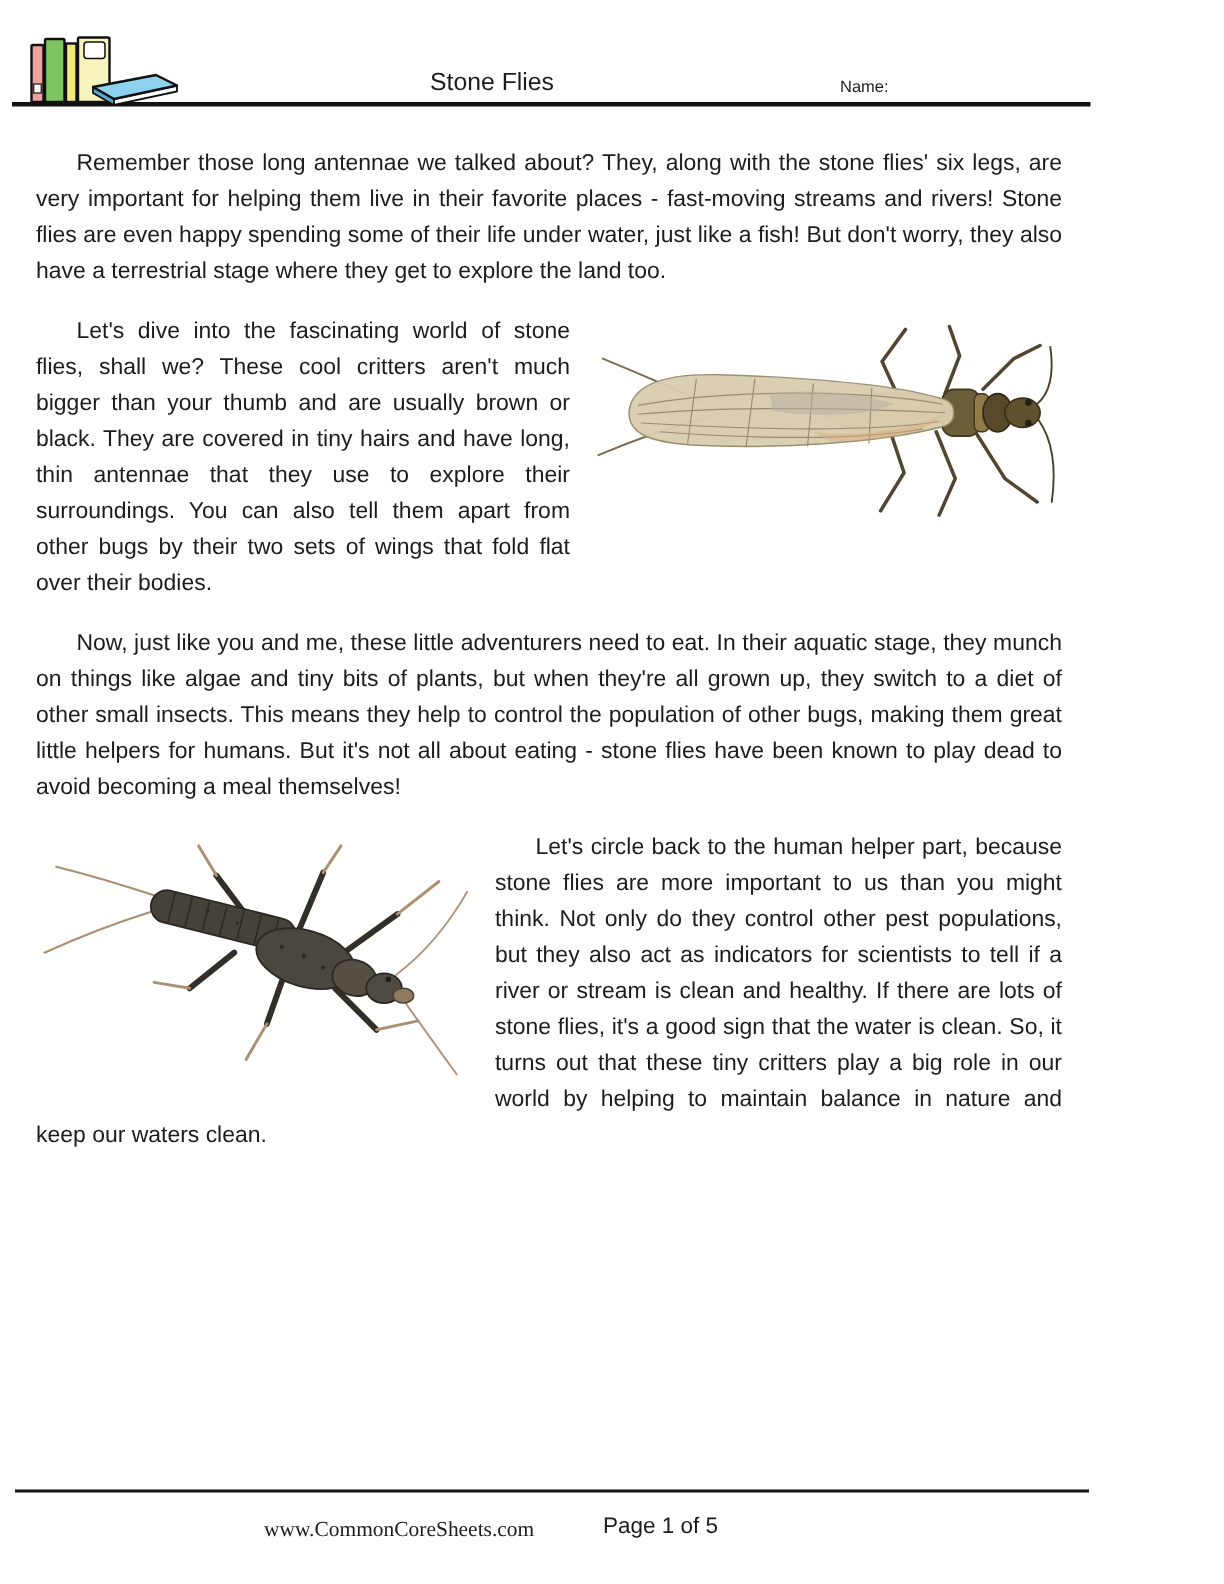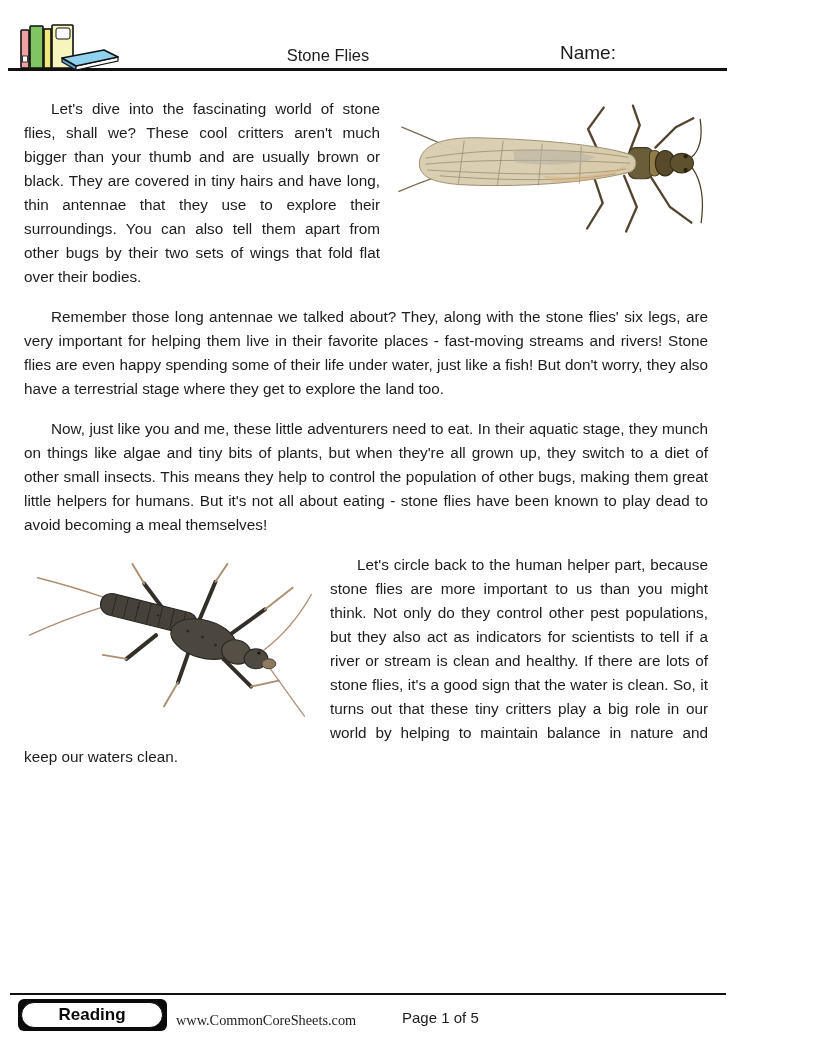--- a/index.html
+++ b/index.html
@@ -4,21 +4,21 @@
 <style>
   html, body { margin:0; padding:0; background:#ffffff; }
   .page {
     position:relative; width:732px; height:1056px; background:#ffffff;
     font-family:"Liberation Sans", sans-serif; color:#1c1c1c; overflow:hidden;
   }
   
   .header { position:absolute; left:8px; right:5px; top:0; height:68px; border-bottom:3px solid #111; }
   .logo-books { position:absolute; left:10px; bottom:-2px; width:104px; height:50px; }
   .doc-title { position:absolute; left:214px; width:212px; bottom:3px; text-align:center; font-size:16.5px; }
-  .name-label { position:absolute; left:552px; bottom:4px; font-size:19px; }
+  .name-label { position:absolute; left:552px; bottom:4px; font-size:11px; }
   
   .content { position:absolute; top:97px; left:24px; right:24px; }
   .para { margin:0 0 16px 0; font-size:15.3px; line-height:24px; text-align:justify; text-indent:27px; }
   .img-float-right { float:right; width:312px; height:138px; margin:4px 0 8px 16px; }
   .img-float-left  { float:left;  width:302px; height:176px; margin:5px 10px 4px -6px; }
   
   .footer { position:absolute; left:10px; right:6px; top:993px; height:60px; border-top:2px solid #111; }
   .badge { position:absolute; left:8px; top:4px; width:149px; height:32px; background:#0a0a0a; border-radius:6px; }
   .badge-pill {
     position:absolute; left:3px; top:3px; width:140px; height:24px; background:#ffffff;
@@ -45,20 +45,24 @@
       <polygon points="58,46 100,37 100,41 58,50" fill="#fff" stroke="#111" stroke-width="1.2"></polygon>
       <polygon points="44,38 86,30 100,37 58,46" fill="#8ed2f0" stroke="#111" stroke-width="1.6" stroke-linejoin="round"></polygon>
     </svg>
     <div class="doc-title">Stone Flies</div>
     <div class="name-label">Name:</div>
   </div>
 
   <div class="content">
 
     <p class="para">
+      <span>Remember those long antennae we talked about? They, along with the stone flies' six legs, are very important for helping them live in their favorite places - fast-moving streams and rivers! Stone flies are even happy spending some of their life under water, just like a fish! But don't worry, they also have a terrestrial stage where they get to explore the land too.</span>
+    </p>
+
+    <p class="para">
       <svg class="img-float-right" viewBox="0 0 320 140">
         <g fill="none" stroke-linecap="round">
           <path d="M78,57 Q40,40 6,26" stroke="#7b6b53" stroke-width="1.4"></path>
           <path d="M78,66 Q40,76 3,92" stroke="#7b6b53" stroke-width="1.4"></path>
           <path d="M208,52 L197,28 L213,6" stroke="#53452f" stroke-width="2.4"></path>
           <path d="M202,74 L212,104 L196,130" stroke="#53452f" stroke-width="2.4"></path>
           <path d="M240,50 L250,24 L243,4" stroke="#53452f" stroke-width="2.4"></path>
           <path d="M234,76 L247,108 L236,133" stroke="#53452f" stroke-width="2.4"></path>
           <path d="M266,47 L287,26 L305,17" stroke="#53452f" stroke-width="2.4"></path>
           <path d="M262,78 L281,108 L303,124" stroke="#53452f" stroke-width="2.4"></path>
@@ -82,24 +86,20 @@
           <path d="M45,76 C110,81 180,82 225,74"></path>
           <path d="M70,40 L64,84"></path>
             <path d="M110,40 L104,86"></path>
             <path d="M150,43 L146,86"></path>
             <path d="M190,46 L188,84"></path>
         </g>
         <path d="M120,50 C150,46 185,50 205,57 C185,66 150,66 122,62 Z" fill="#b7b1a3" opacity="0.55"></path>
         <path d="M150,76 C190,80 225,72 238,64 C230,76 195,84 160,82 Z" fill="#d9ae7d" opacity="0.5"></path>
       </svg>
       <span>Let's dive into the fascinating world of stone flies, shall we? These cool critters aren't much bigger than your thumb and are usually brown or black. They are covered in tiny hairs and have long, thin antennae that they use to explore their surroundings. You can also tell them apart from other bugs by their two sets of wings that fold flat over their bodies.</span>
-    </p>
-
-    <p class="para">
-      <span>Remember those long antennae we talked about? They, along with the stone flies' six legs, are very important for helping them live in their favorite places - fast-moving streams and rivers! Stone flies are even happy spending some of their life under water, just like a fish! But don't worry, they also have a terrestrial stage where they get to explore the land too.</span>
     </p>
 
     <p class="para">
       <span>Now, just like you and me, these little adventurers need to eat. In their aquatic stage, they munch on things like algae and tiny bits of plants, but when they're all grown up, they switch to a diet of other small insects. This means they help to control the population of other bugs, making them great little helpers for humans. But it's not all about eating - stone flies have been known to play dead to avoid becoming a meal themselves!</span>
     </p>
 
     <p class="para">
       <svg class="img-float-left" viewBox="0 0 302 178">
         <g fill="none" stroke-linecap="round">
           <path d="M86,40 Q50,28 18,20" stroke="#ad8e70" stroke-width="1.4"></path>
@@ -141,20 +141,17 @@
           <circle cx="120" cy="50" r="1.2"></circle>
             <circle cx="140" cy="58" r="1.2"></circle>
         </g>
       </svg>
       <span>Let's circle back to the human helper part, because stone flies are more important to us than you might think. Not only do they control other pest populations, but they also act as indicators for scientists to tell if a river or stream is clean and healthy. If there are lots of stone flies, it's a good sign that the water is clean. So, it turns out that these tiny critters play a big role in our world by helping to maintain balance in nature and keep our waters clean.</span>
     </p>
 
   </div>
 
   <div class="footer">
-    <div class="badge">
-      <div class="badge-pill">Reading</div>
-    </div>
     <span class="website">www.CommonCoreSheets.com</span>
     <span class="page-info">Page 1 of 5</span>
   </div>
 
 </div>
 
 </body></html>

